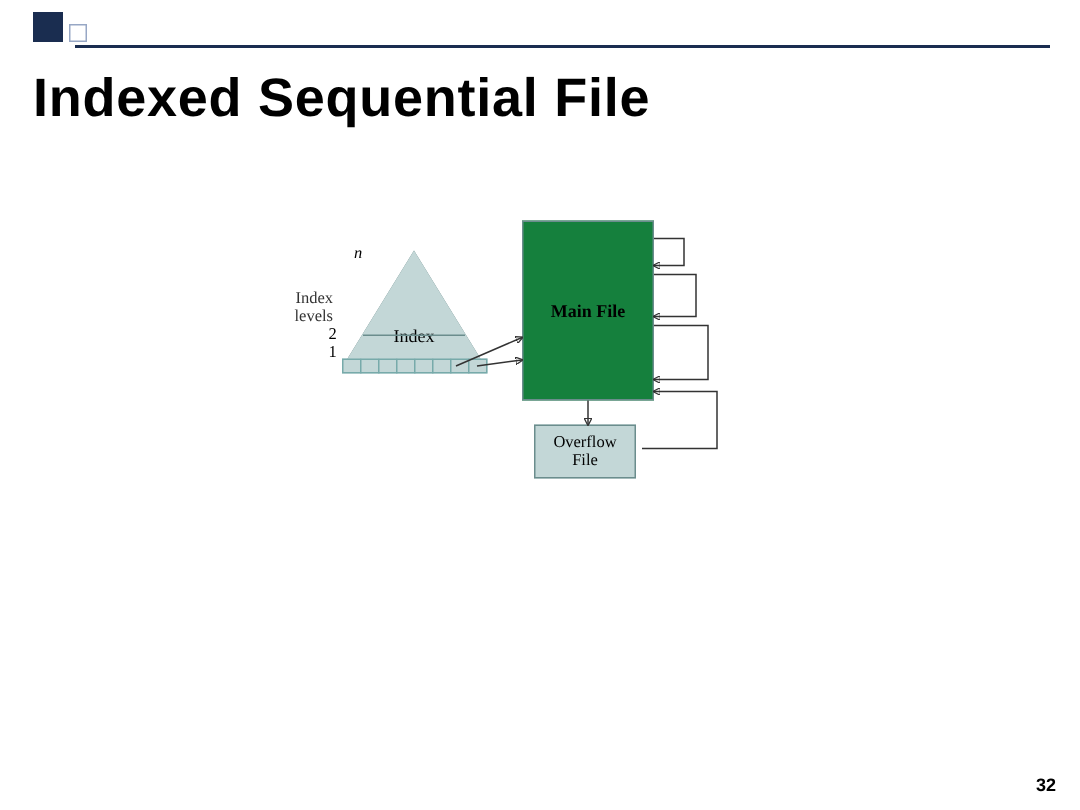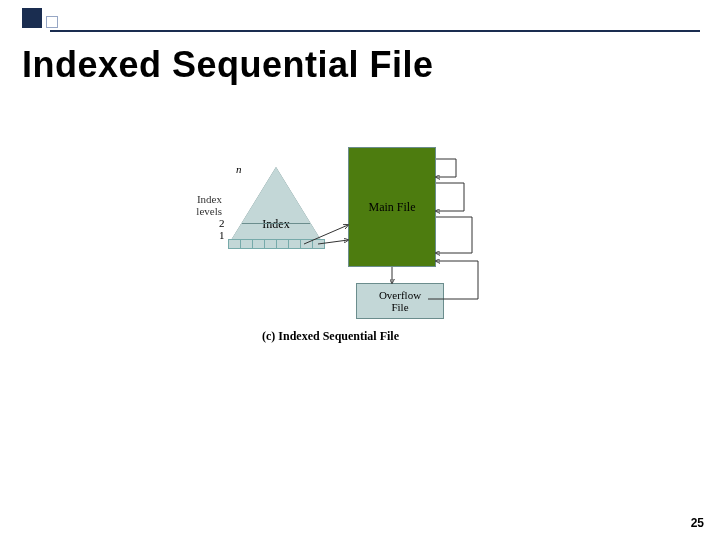--- a/index.html
+++ b/index.html
@@ -28,24 +28,24 @@
   .index-wrap { position: absolute; top: 32px; left: 56px; width: 96px; height: 78px; }
   .tri { position: absolute; top: 0; left: 0; width: 0; height: 0; border-left: 48px solid transparent; border-right: 48px solid transparent; border-bottom: 78px solid #c3d7d7; filter: drop-shadow(0 0 0.5px #5a7a7a); }
   .index-label { position: absolute; top: 50px; left: 0; width: 96px; text-align: center; font-size: 12px; }
   
   .base-blocks { position: absolute; top: 104px; left: 56px; width: 96px; height: 10px; display: flex; }
   .base-blocks span { flex: 1; border: 1px solid #7aa; background: #c3d7d7; margin-right: -1px; height: 10px; }
   
   .mid-line { position: absolute; top: 88px; left: 70px; width: 68px; height: 1px; background: #6b8d8d; }
 
   
-  .main-file { position: absolute; top: 12px; left: 176px; width: 88px; height: 120px; background: #4d7c0f; border: 1px solid #6b8d8d; display: flex; align-items: center; justify-content: center; font-size: 12px; text-align: center; }
+  .main-file { position: absolute; top: 12px; left: 176px; width: 88px; height: 120px; background: #15803d; border: 1px solid #6b8d8d; display: flex; align-items: center; justify-content: center; font-size: 12px; text-align: center; font-weight: bold; }
 
   
-  .overflow-file { position: absolute; top: 148px; left: 184px; width: 88px; height: 36px; background: #c3d7d7; border: 1px solid #6b8d8d; display: flex; align-items: center; justify-content: center; font-size: 11px; text-align: center; line-height: 1.1; }
+  .overflow-file { position: absolute; top: 148px; left: 184px; width: 68px; height: 36px; background: #c3d7d7; border: 1px solid #6b8d8d; display: flex; align-items: center; justify-content: center; font-size: 11px; text-align: center; line-height: 1.1; }
 
   
   .caption { position: absolute; top: 194px; left: 90px; font-size: 12px; font-weight: bold; font-family: "Times New Roman", Times, serif; }
 
   
   svg.arrows { position: absolute; top: 0; left: 0; width: 340px; height: 215px; overflow: visible; }
   .arrows line, .arrows path, .arrows polyline { stroke: #333; stroke-width: 1; fill: none; }
 
   
   .page-num { position: absolute; bottom: 10px; right: 16px; font-size: 12px; font-weight: bold; }
@@ -99,16 +99,15 @@
 
     <polyline points="264,24 284,24 284,42 264,42" marker-end="url(#ah)"></polyline>
     <polyline points="264,48 292,48 292,76 264,76" marker-end="url(#ah)"></polyline>
     <polyline points="264,82 300,82 300,118 264,118" marker-end="url(#ah)"></polyline>
 
     <line x1="220" y1="132" x2="220" y2="148" marker-end="url(#ah)"></line>
 
     <polyline points="256,164 306,164 306,126 264,126" marker-end="url(#ah)"></polyline>
   </svg>
 
-  <div class="caption">(c) Indexed Sequential File</div>
 </div>
 
-<div class="page-num">25</div>
+<div class="page-num">32</div>
 
 </body></html>

